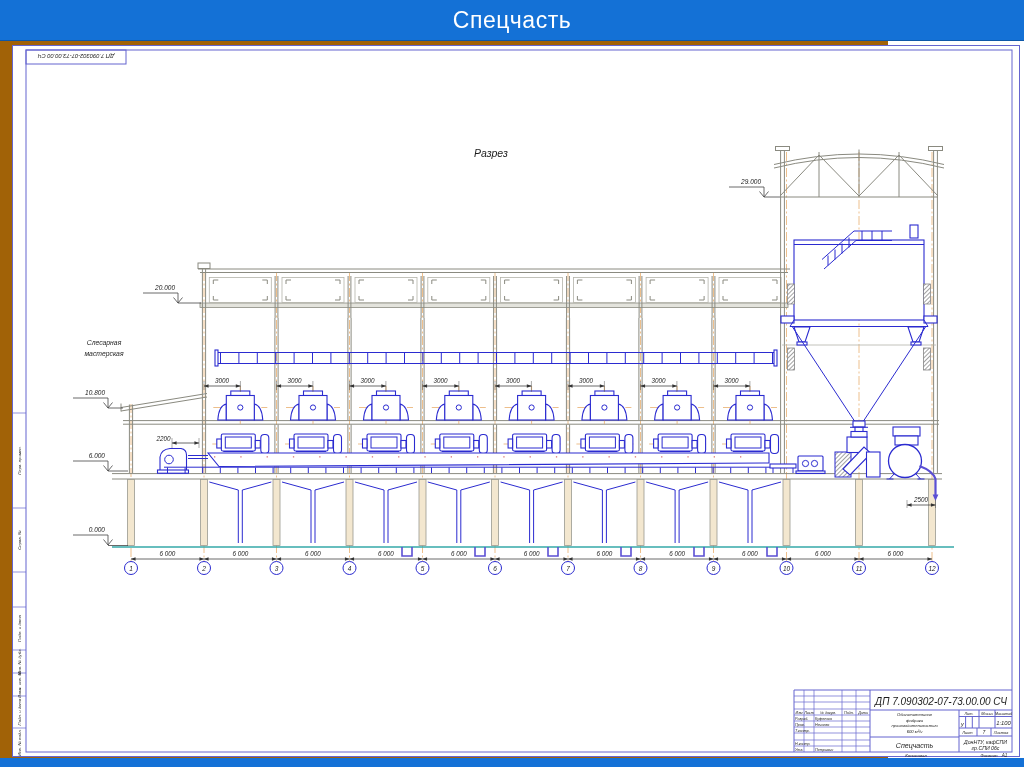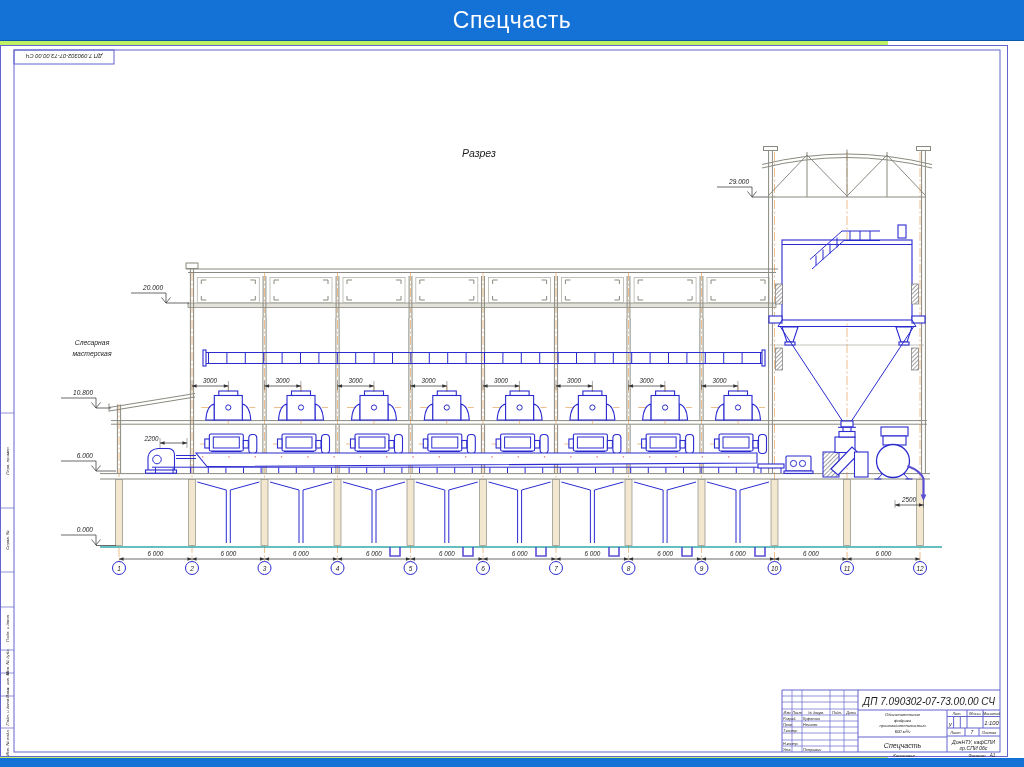--- a/index.html
+++ b/index.html
@@ -1,22 +1,22 @@
 <!DOCTYPE html>
 <html><head>
 <meta charset="utf-8">
 <style>
   html,body{margin:0;padding:0;width:1024px;height:767px;background:#fff;overflow:hidden;
     font-family:"Liberation Sans",sans-serif;}
-  .slide{position:relative;width:888px;height:767px;background:#bef264;}
+  .slide{position:relative;width:888px;height:767px;background:#a16207;}
   .hdr{position:absolute;left:0;top:0;width:1024px;height:40px;background:#1471d6;
     border-bottom:1px solid #0d57a8;display:flex;align-items:center;justify-content:center;}
   .hdr span{color:#fff;font-size:23px;letter-spacing:0.5px;}
   .footbar{position:absolute;left:0;bottom:0;width:1024px;height:9px;background:#1471d6;}
-  .sheetwrap{position:absolute;left:0;top:45px;width:1008px;height:712px;background:#fff;}
+  .sheetwrap{position:absolute;left:12px;top:45px;width:1008px;height:712px;background:#fff;}
   svg{display:block;}
   
   .sg{stroke:#8a8a80;stroke-width:1;fill:none;}
   .sg2{stroke:#b3b3aa;stroke-width:0.8;fill:none;}
   
   .bl{stroke:#2b2bd0;stroke-width:1.1;fill:#fff;}
   .bln{stroke:#2b2bd0;stroke-width:1;fill:none;}
   .pu{stroke:#5b4fd4;fill:none;}
   
   .ax{stroke:#e8ae6e;stroke-width:0.8;fill:none;stroke-dasharray:9,2.5,2,2.5;}

